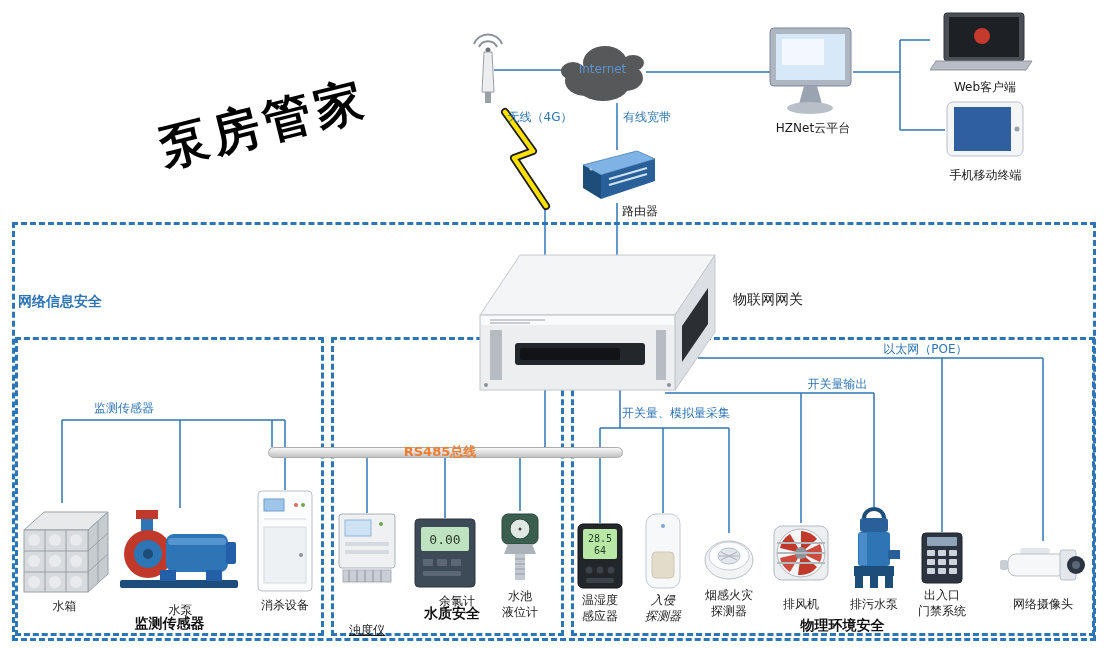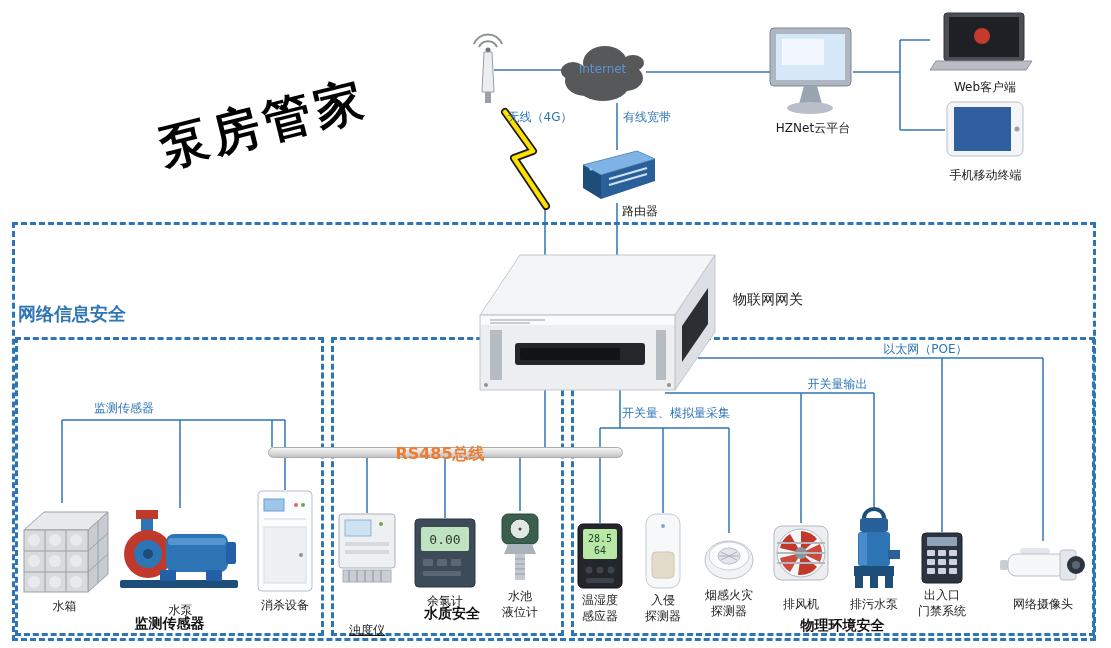--- a/index.html
+++ b/index.html
@@ -5,21 +5,21 @@
   * { margin:0; padding:0; box-sizing:border-box; }
   html,body { background:#ffffff; }
   body { font-family:"DejaVu Sans","Liberation Sans",sans-serif; }
   .canvas { position:relative; width:1111px; height:648px; background:#fff; overflow:hidden; }
   .zone { position:absolute; border:3px dashed #2e75b6; z-index:1; }
   .wires { position:absolute; left:0; top:0; z-index:2; }
   .icon { position:absolute; z-index:3; line-height:0; }
   .lbl { position:absolute; font-size:12px; color:#1a1a1a; text-align:center;
          white-space:pre-line; line-height:1.3; z-index:4; }
   .blue { color:#2e75b6; }
-  .orange { color:#ed7d31; font-size:16px; font-weight:bold; }
+  .orange { color:#ed7d31; font-size:13px; font-weight:bold; }
   .bold { font-weight:bold; }
   .left { text-align:left; }
   .zone-title { font-size:14px; font-weight:bold; color:#111; }
   .bigtitle { position:absolute; left:158px; top:92px; font-size:48px; font-weight:bold;
               color:#000; letter-spacing:5px; transform:rotate(-14deg); z-index:5; }
   .rs485bar { position:absolute; left:268px; top:447px; width:355px; height:11px;
               border-radius:6px; background:linear-gradient(#f8f8f8,#c3c3c3);
               border:1px solid #ababab; z-index:3; }
 </style>
 </head>
@@ -156,21 +156,21 @@
       <g stroke="#9aa0a8" stroke-width="1">
         <line x1="30" y1="80" x2="85" y2="80"></line>
           <line x1="30" y1="83" x2="70" y2="83"></line>
       </g>
       <circle cx="26" cy="145" r="2" fill="#8d939b"></circle>
         <circle cx="209" cy="145" r="2" fill="#8d939b"></circle>
     </svg>
   </div>
   <div class="lbl left" style="left:733px; top:290px; width:100px; font-size:14px;">物联网网关</div>
 
-  <div class="lbl blue bold left" style="left:18px; top:302px; width:120px; font-size:18px;">网络信息安全</div>
+  <div class="lbl blue bold left" style="left:18px; top:292px; width:120px; font-size:14px;">网络信息安全</div>
 
   <div class="lbl blue" style="left:84px; top:401px; width:80px;">监测传感器</div>
   <div class="rs485bar"></div>
   <div class="lbl orange" style="left:395px; top:444px; width:90px;">RS485总线</div>
   <div class="lbl blue left" style="left:622px; top:406px; width:150px;">开关量、模拟量采集</div>
   <div class="lbl blue" style="left:790px; top:377px; width:95px;">开关量输出</div>
   <div class="lbl blue" style="left:868px; top:342px; width:115px;">以太网（POE）</div>
 
   <div class="icon" style="left:18px; top:502px;">
     <svg width="95" height="95" viewBox="0 0 95 95">
@@ -257,21 +257,21 @@
       <rect x="8" y="10" width="48" height="24" rx="2" fill="#bfe3c0"></rect>
       <text x="32" y="27" font-size="13" text-anchor="middle" fill="#2d3b2d" font-family="DejaVu Sans Mono, monospace">0.00</text>
       <g fill="#5b6774">
         <rect x="10" y="42" width="10" height="7" rx="1"></rect>
           <rect x="24" y="42" width="10" height="7" rx="1"></rect>
         <rect x="38" y="42" width="10" height="7" rx="1"></rect>
           <rect x="10" y="54" width="38" height="5" rx="1"></rect>
       </g>
     </svg>
   </div>
-  <div class="lbl" style="left:415px; top:594px; width:60px;">余氯计</div>
+  <div class="lbl" style="left:415px; top:594px; width:60px;text-align:right;">余氯计</div>
 
   <div class="icon" style="left:494px; top:510px;">
     <svg width="52" height="78" viewBox="0 0 52 78">
       <rect x="8" y="4" width="36" height="30" rx="6" fill="#3a5f4f" stroke="#2c473c"></rect>
       <circle cx="26" cy="19" r="10" fill="#dfe8e3" stroke="#2c473c"></circle>
       <circle cx="26" cy="19" r="1.5" fill="#444"></circle>
       <polygon points="14,34 38,34 42,44 10,44" fill="#aab2ba"></polygon>
       <rect x="21" y="44" width="10" height="26" fill="#c2c9d0"></rect>
       <g stroke="#959da6">
         <line x1="21" y1="49" x2="31" y2="49"></line>
@@ -302,21 +302,21 @@
   <div class="lbl" style="left:570px; top:593px; width:60px;">温湿度
 感应器</div>
 
   <div class="icon" style="left:643px; top:512px;">
     <svg width="40" height="78" viewBox="0 0 40 78">
       <rect x="3" y="2" width="34" height="74" rx="10" fill="#f7f8f9" stroke="#c3c9d0"></rect>
       <rect x="9" y="40" width="22" height="26" rx="4" fill="#e3dccb" stroke="#cfc6b2"></rect>
       <circle cx="20" cy="14" r="2" fill="#7ea6d8"></circle>
     </svg>
   </div>
-  <div class="lbl" style="left:637px; top:593px; width:52px;">入侵
+  <div class="lbl" style="left:637px; top:593px; width:52px;font-style:italic;">入侵
 探测器</div>
 
   <div class="icon" style="left:703px; top:532px;">
     <svg width="52" height="50" viewBox="0 0 52 50">
       <ellipse cx="26" cy="28" rx="24" ry="19" fill="#f2f3f5" stroke="#b9bfc7"></ellipse>
       <ellipse cx="26" cy="24" rx="20" ry="14" fill="#fbfcfd" stroke="#c9ced5"></ellipse>
       <ellipse cx="26" cy="24" rx="11" ry="8" fill="#e3e6ea" stroke="#b9bfc7"></ellipse>
       <g stroke="#aab0b8">
         <line x1="16" y1="24" x2="36" y2="24"></line>
           <line x1="18" y1="20" x2="34" y2="28"></line>

